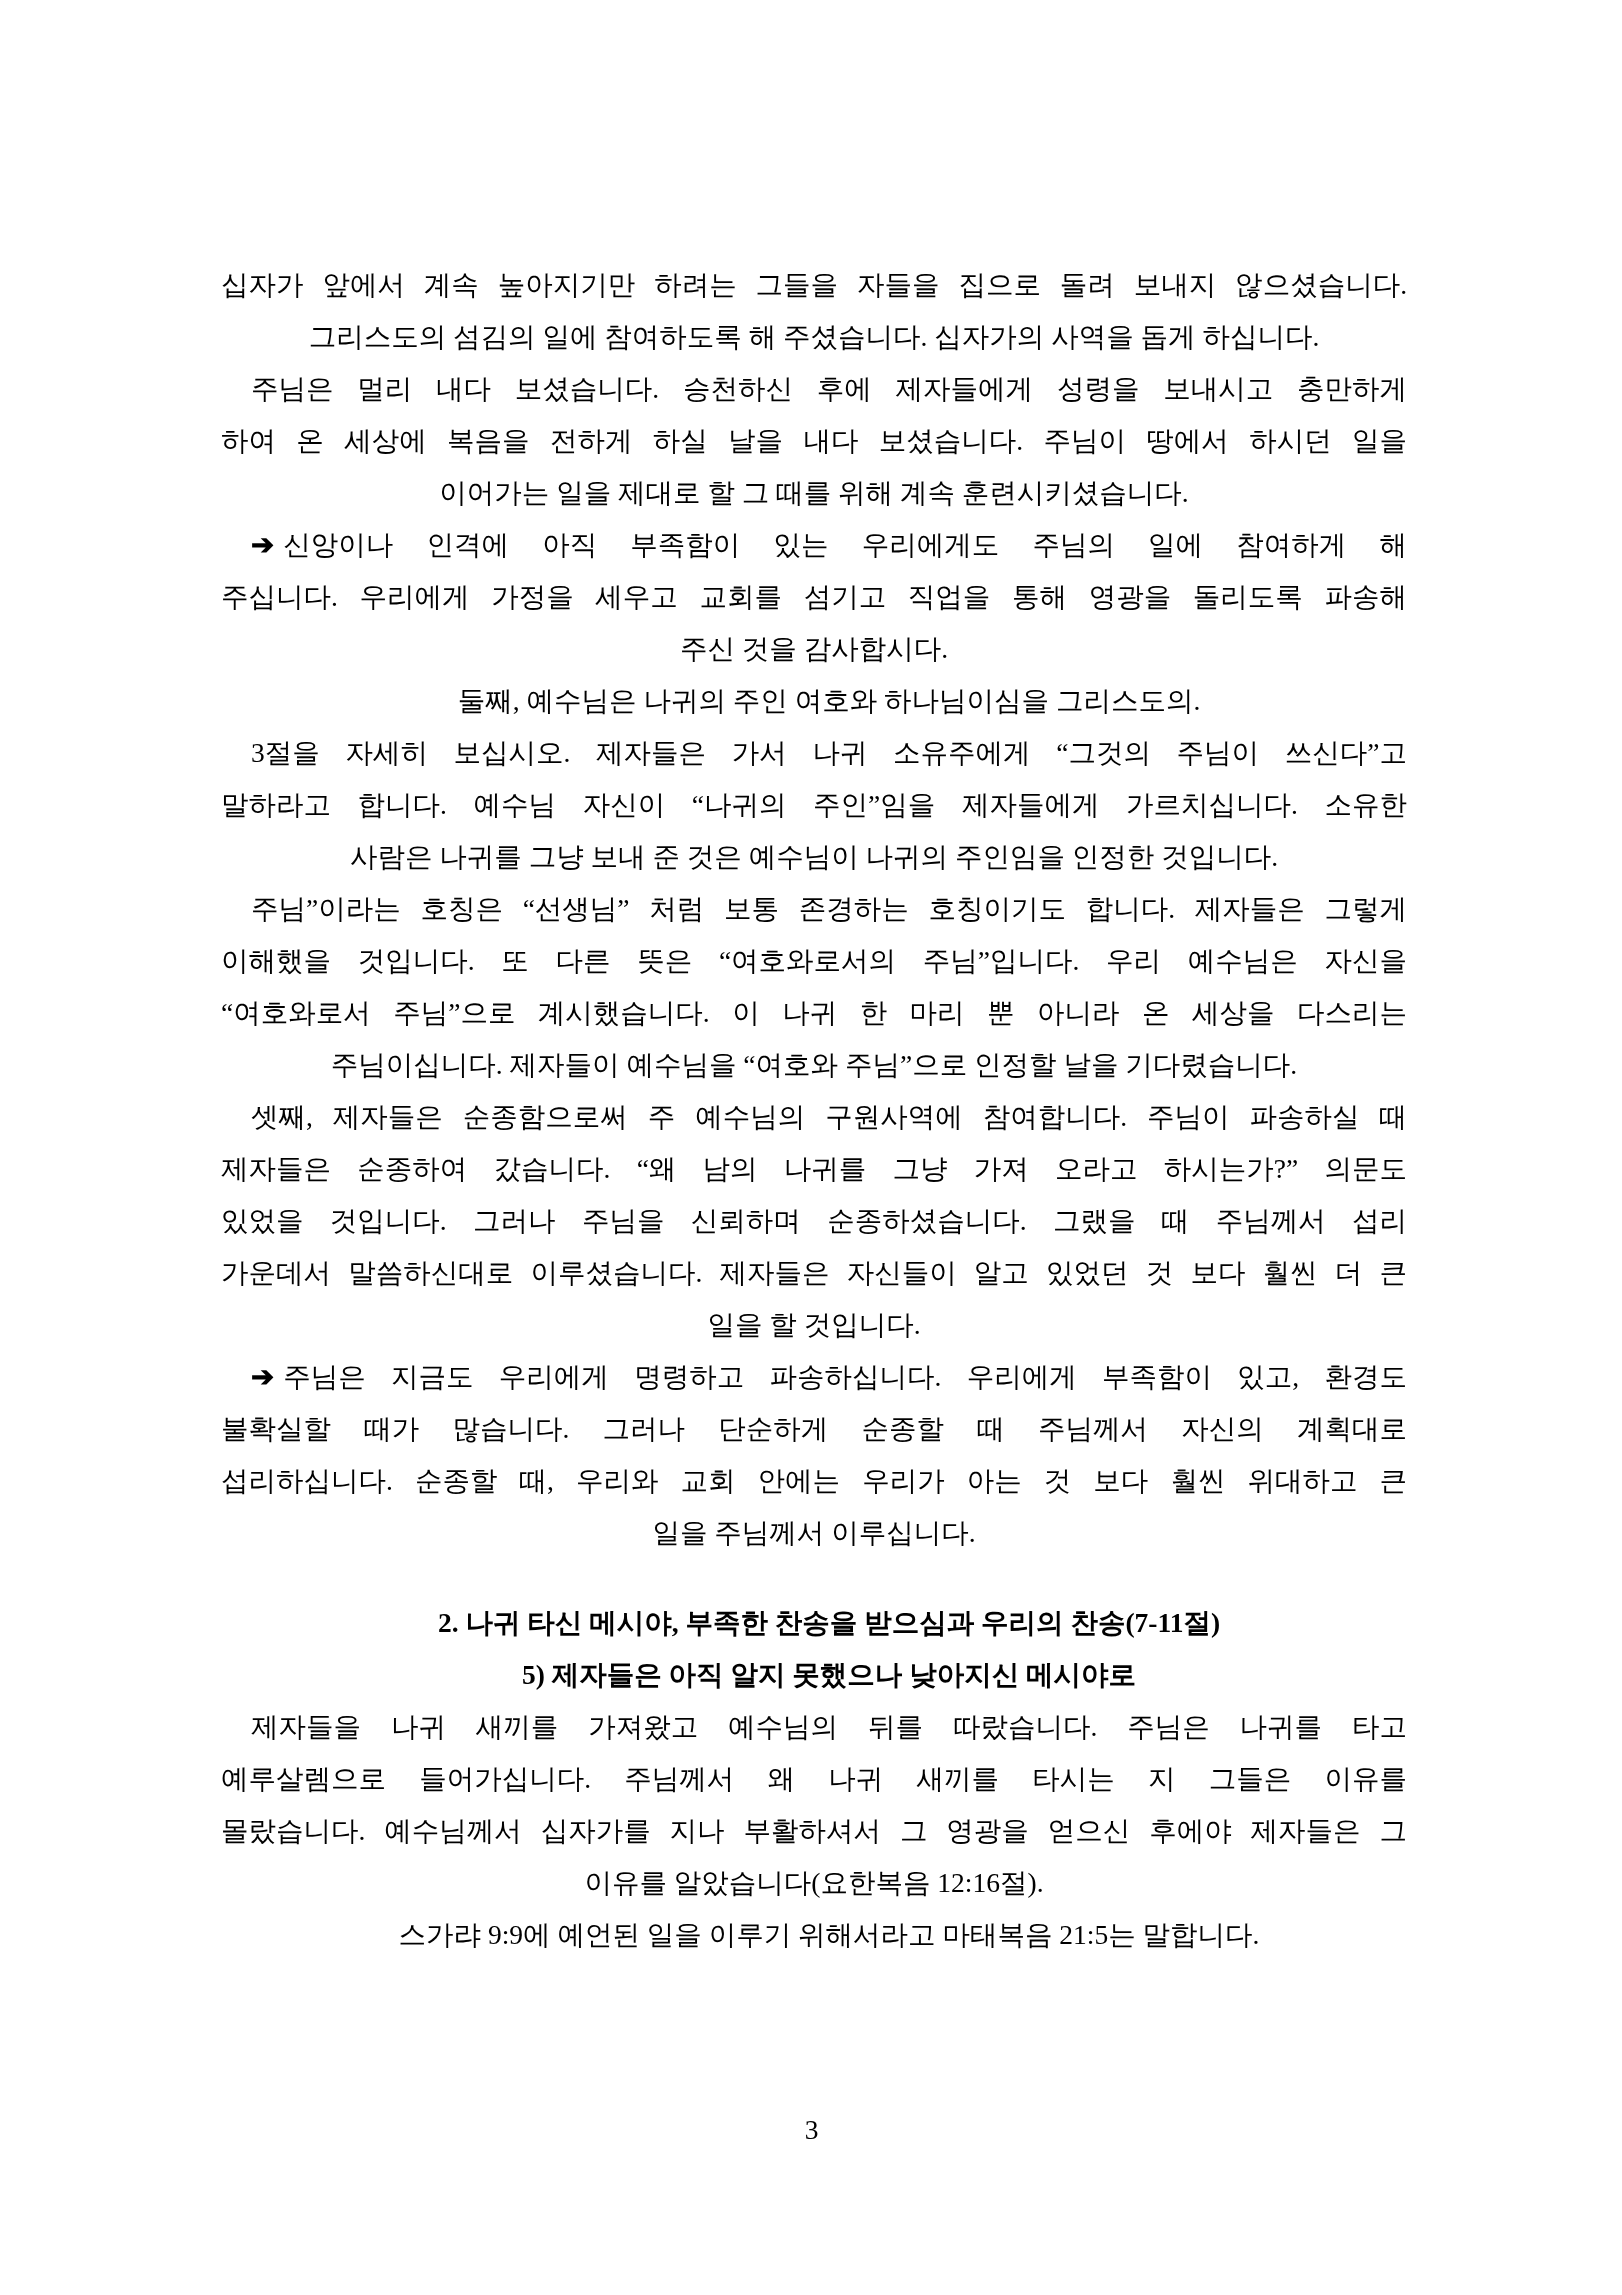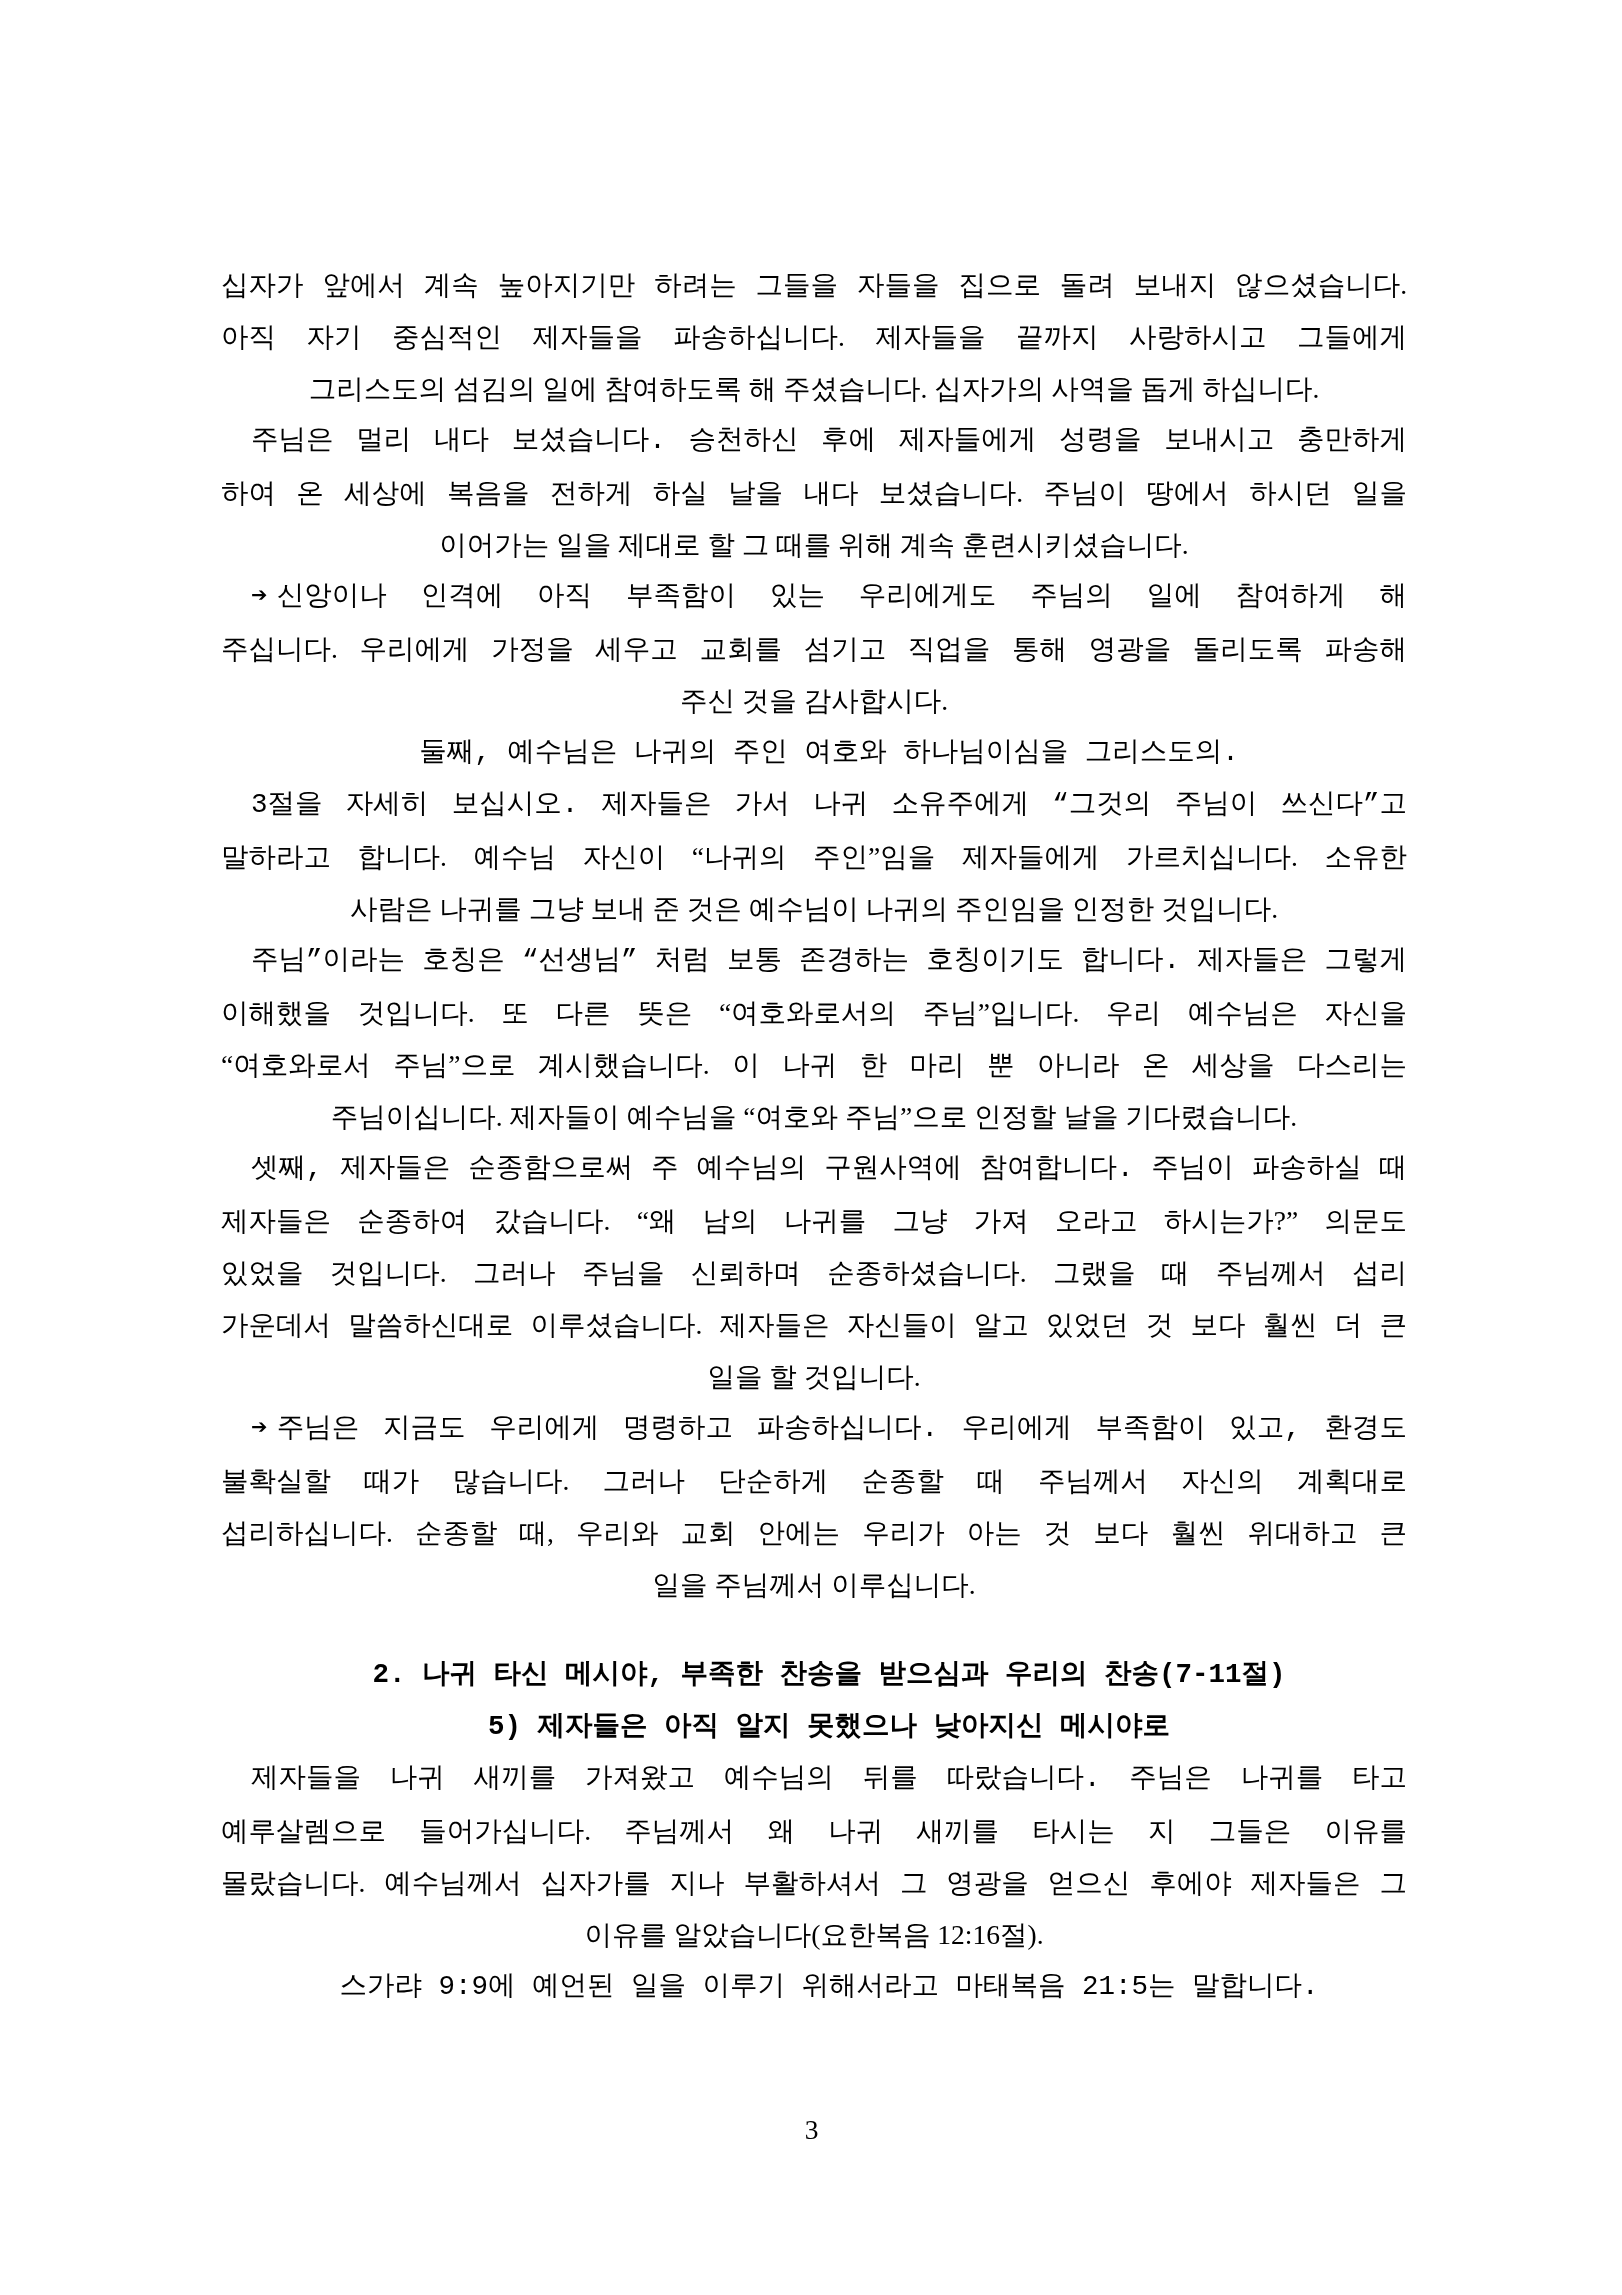--- a/index.html
+++ b/index.html
@@ -30,21 +30,20 @@
     white-space: nowrap;
     word-break: keep-all;
   }
   .line.fill {
     white-space: normal;
     text-align: justify;
     text-align-last: justify;
   }
   .line.ind {
     text-indent: 30px;
-    font-family: Liberation Mono, monospace;
   }
   .line.bold {
     font-weight: bold;
   }
   .line.gap {
     margin-top: 38px;
   }
   .arrow {
     font-weight: bold;
     letter-spacing: 0;
@@ -59,21 +58,20 @@
     font-size: 27.5px;
     line-height: 52px;
   }
 </style>
 </head>
 <body>
 
 <div class="page">
   <main class="content">
       <div class="line fill">십자가 앞에서 계속 높아지기만 하려는 그들을 자들을 집으로 돌려 보내지 않으셨습니다.</div>
-      <div class="line fill">아직 자기 중심적인 제자들을 파송하십니다. 제자들을 끝까지 사랑하시고 그들에게</div>
       <div class="line">그리스도의 섬김의 일에 참여하도록 해 주셨습니다. 십자가의 사역을 돕게 하십니다.</div>
       <div class="line fill ind">주님은 멀리 내다 보셨습니다. 승천하신 후에 제자들에게 성령을 보내시고 충만하게</div>
       <div class="line fill">하여 온 세상에 복음을 전하게 하실 날을 내다 보셨습니다. 주님이 땅에서 하시던 일을</div>
       <div class="line">이어가는 일을 제대로 할 그 때를 위해 계속 훈련시키셨습니다.</div>
       <div class="line fill ind"><span class="arrow">➔</span>신앙이나 인격에 아직 부족함이 있는 우리에게도 주님의 일에 참여하게 해</div>
       <div class="line fill">주십니다. 우리에게 가정을 세우고 교회를 섬기고 직업을 통해 영광을 돌리도록 파송해</div>
       <div class="line">주신 것을 감사합시다.</div>
       <div class="line ind">둘째, 예수님은 나귀의 주인 여호와 하나님이심을 그리스도의.</div>
       <div class="line fill ind">3절을 자세히 보십시오. 제자들은 가서 나귀 소유주에게 “그것의 주님이 쓰신다”고</div>
       <div class="line fill">말하라고 합니다. 예수님 자신이 “나귀의 주인”임을 제자들에게 가르치십니다. 소유한</div>

